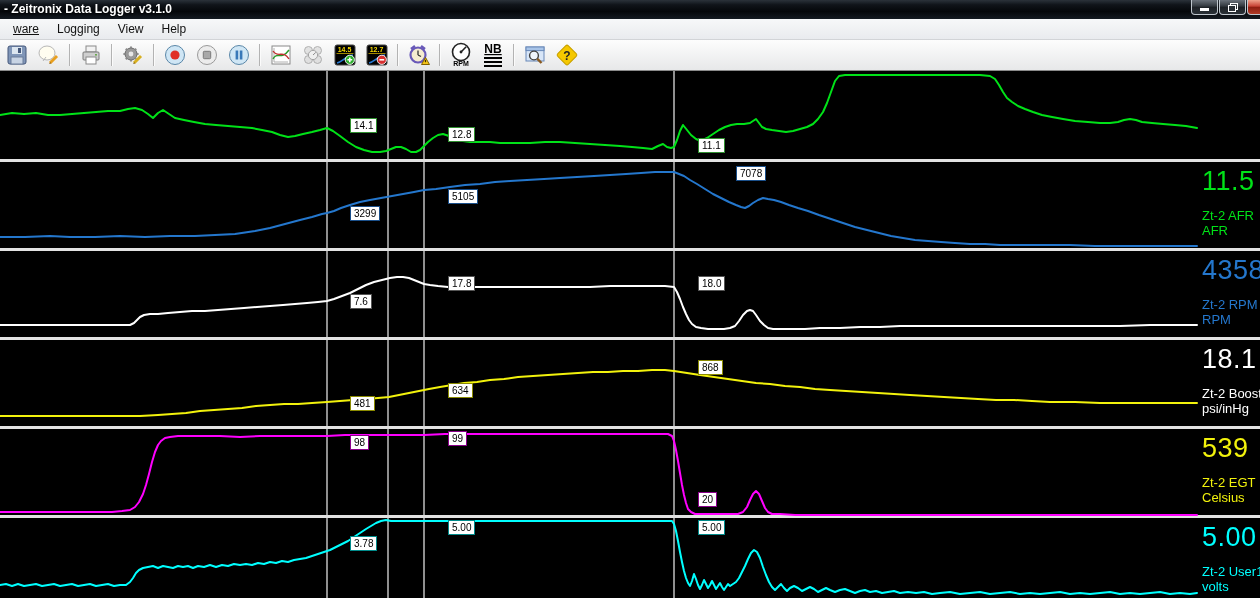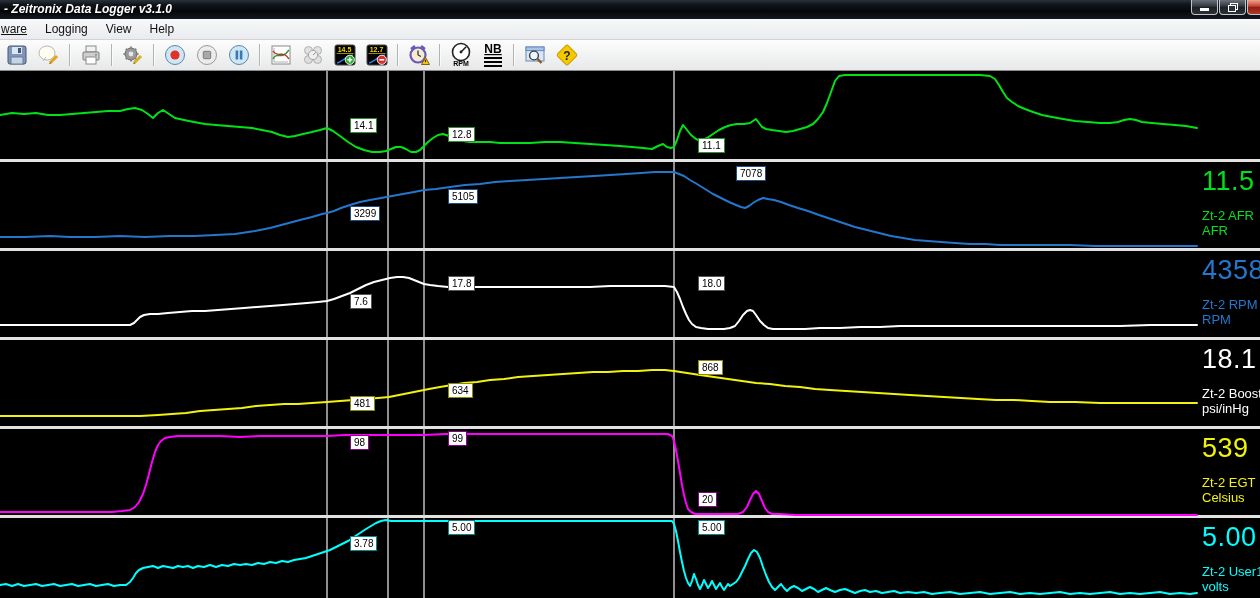--- a/index.html
+++ b/index.html
@@ -1,38 +1,38 @@
 <!DOCTYPE html>
 <html><head>
 <meta charset="utf-8">
 <style>
   html,body{margin:0;padding:0;background:#333;}
   .window{position:relative;width:1260px;height:598px;overflow:hidden;background:#000;
           font-family:"Liberation Sans","DejaVu Sans",sans-serif;}
   
   .titlebar{position:relative;height:19px;
-    background:linear-gradient(180deg,#2b323a 0%,#10141a 25%,#05070a 60%,#141a21 100%);font-style:italic;}
+    background:linear-gradient(180deg,#2b323a 0%,#10141a 25%,#05070a 60%,#141a21 100%);}
   .titlebar .title{position:absolute;left:4px;top:2px;color:#fff;font-size:12px;font-weight:bold;
     text-shadow:0 1px 2px #000;white-space:nowrap;}
   .win-controls{position:absolute;top:0;right:-21px;display:flex;}
   .win-btn{height:15px;border:1px solid #bfc6cd;border-top:none;border-radius:0 0 4px 4px;
     background:linear-gradient(180deg,#6a717a 0%,#31373d 45%,#1d2126 50%,#2a3036 100%);
     display:flex;align-items:center;justify-content:center;margin-left:1px;box-sizing:border-box;}
   .win-btn.min{width:27px}.win-btn.max{width:27px}
   .win-btn.close{width:34px;background:linear-gradient(180deg,#efa28c 0%,#c74133 45%,#8d1d10 50%,#b03a26 100%);}
   .glyph-min{display:block;width:9px;height:3px;background:#fff;margin-top:5px;}
   .glyph-restore{position:relative;display:block;width:10px;height:9px;}
   .glyph-restore::before{content:"";position:absolute;right:0;top:0;width:6px;height:5px;border:1px solid #fff;}
   .glyph-restore::after{content:"";position:absolute;left:0;bottom:0;width:6px;height:5px;border:1px solid #fff;background:#2a3036;}
   .glyph-close{color:#fff;font-size:11px;font-weight:bold;line-height:13px;}
   
   .menubar{height:21px;background:linear-gradient(180deg,#f7f8f9,#e9ebee);
     border-bottom:1px solid #d2d4d7;display:flex;align-items:center;box-sizing:border-box;}
   .menu-item{font-size:12px;color:#111;padding:0 9px;line-height:20px;cursor:default;}
-  .menu-item:first-child{padding-left:1px;text-decoration:underline;}
+  .menu-item:first-child{padding-left:13px;text-decoration:underline;}
   
   .toolbar{height:31px;background:linear-gradient(180deg,#fdfdfd,#e7e8e9);
     border-bottom:1px solid #8a8a8a;display:flex;align-items:center;box-sizing:border-box;padding-left:1px;}
   .tb-btn{width:26px;height:26px;margin:0 3px;display:flex;align-items:center;justify-content:center;
     background:transparent;border:none;padding:0;}
   .tb-sep{width:1px;height:22px;background:#b3b3b3;border-right:1px solid #fbfbfb;margin:0 4px;}
   .tb-btn svg{display:block;}
   
   .chart{position:absolute;left:0;top:71px;width:1260px;height:527px;background:#000;}
   .chart svg{position:absolute;left:0;top:0;}

